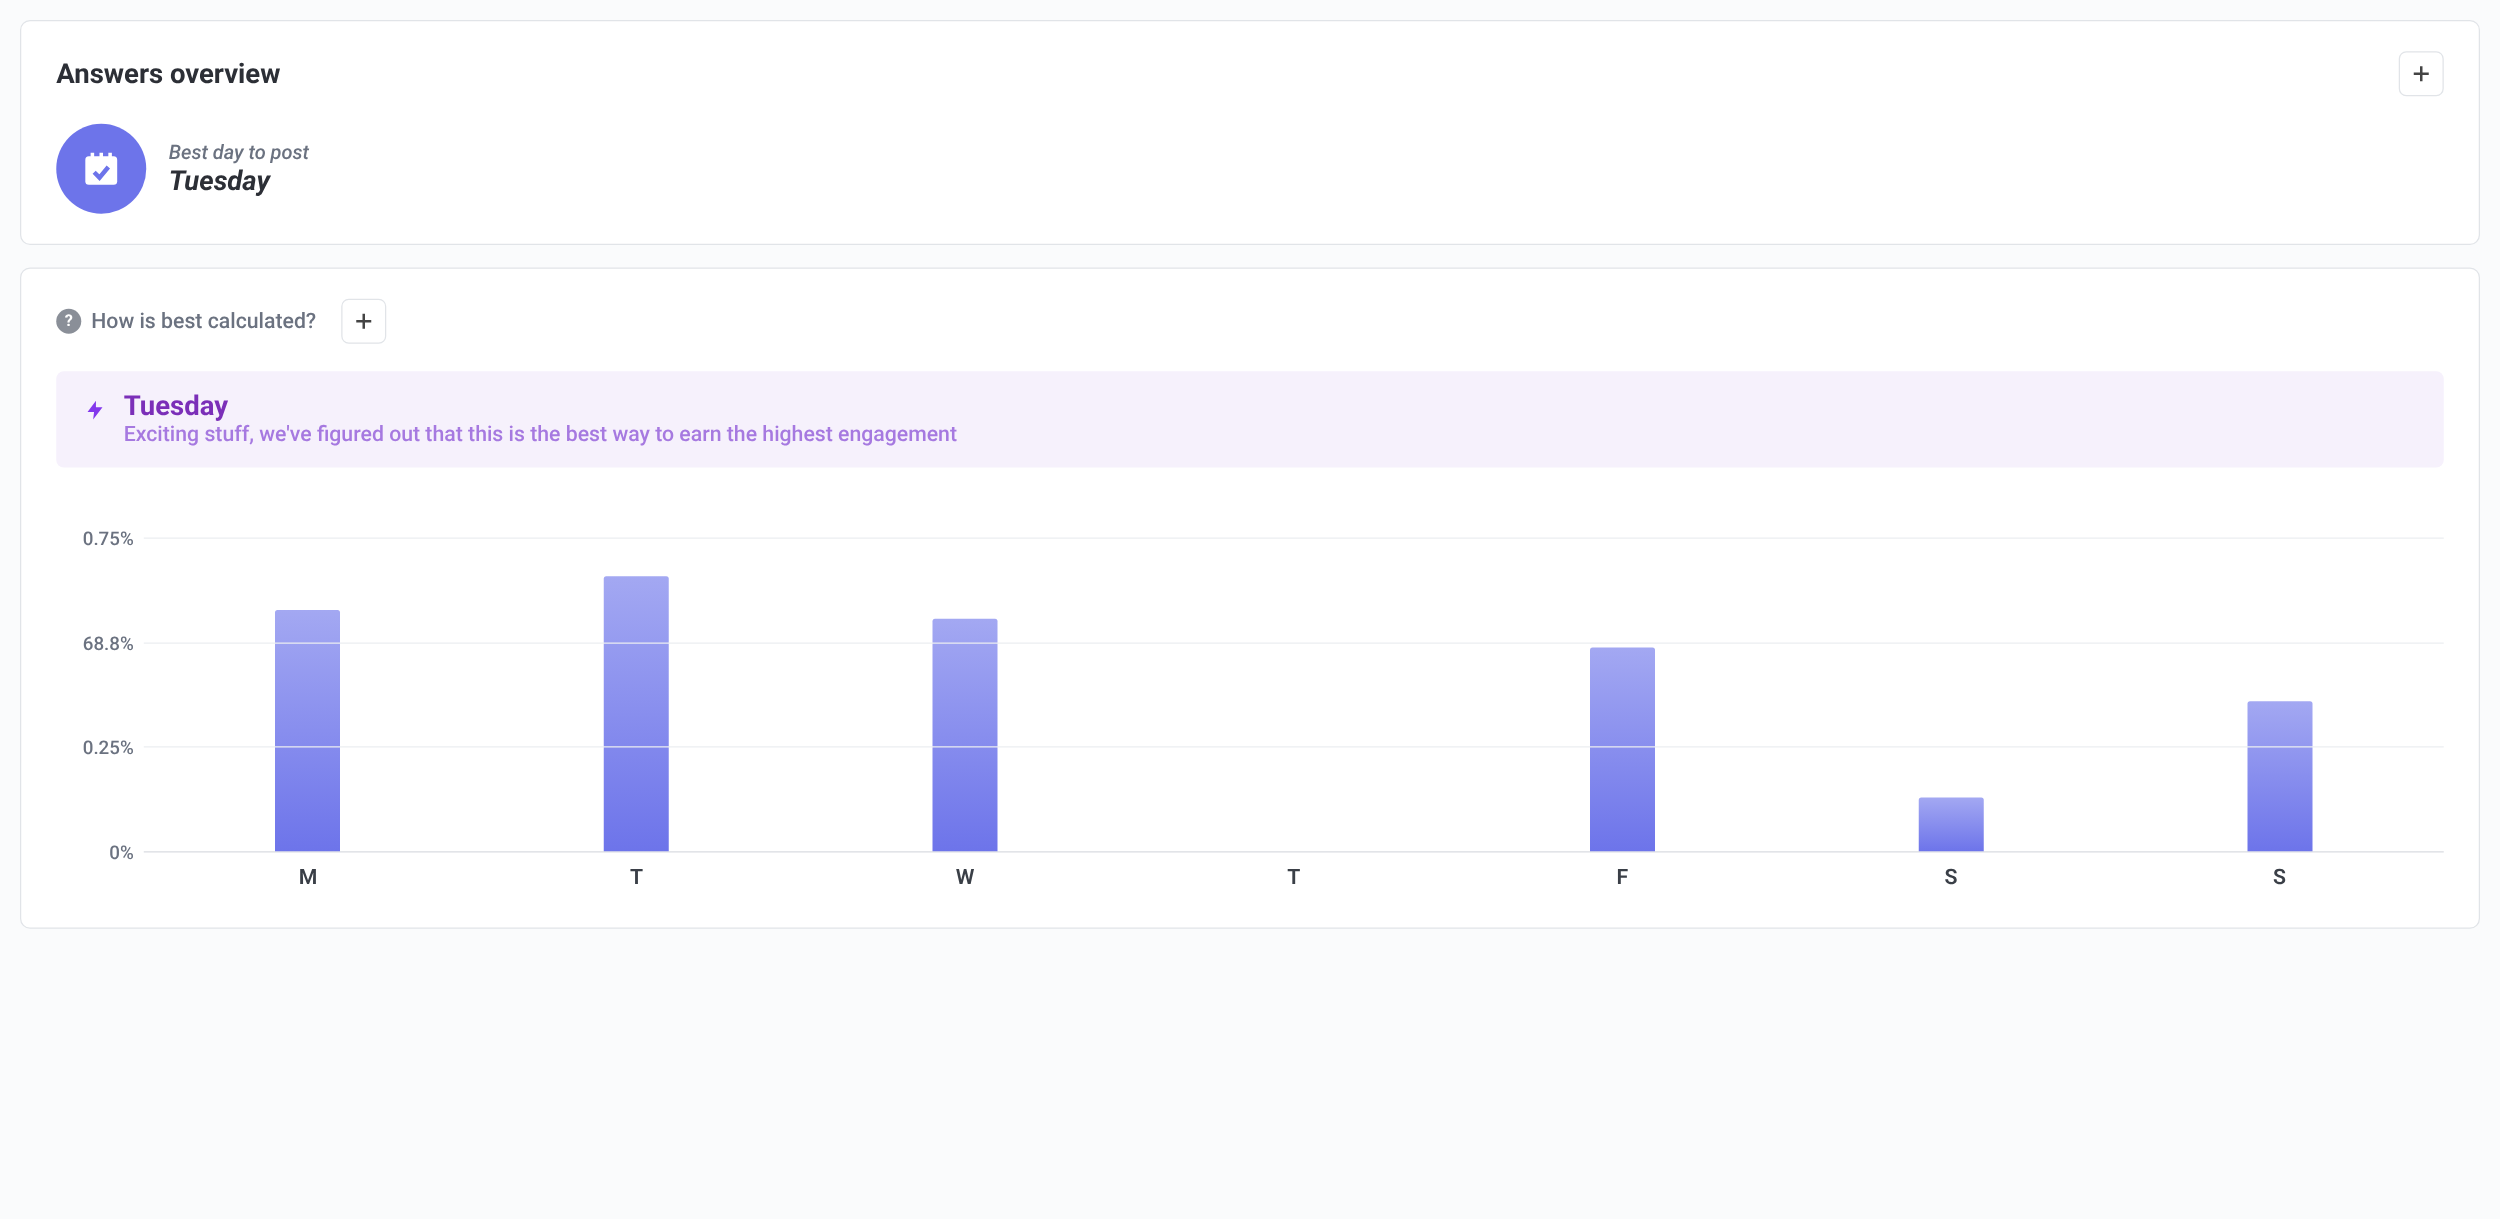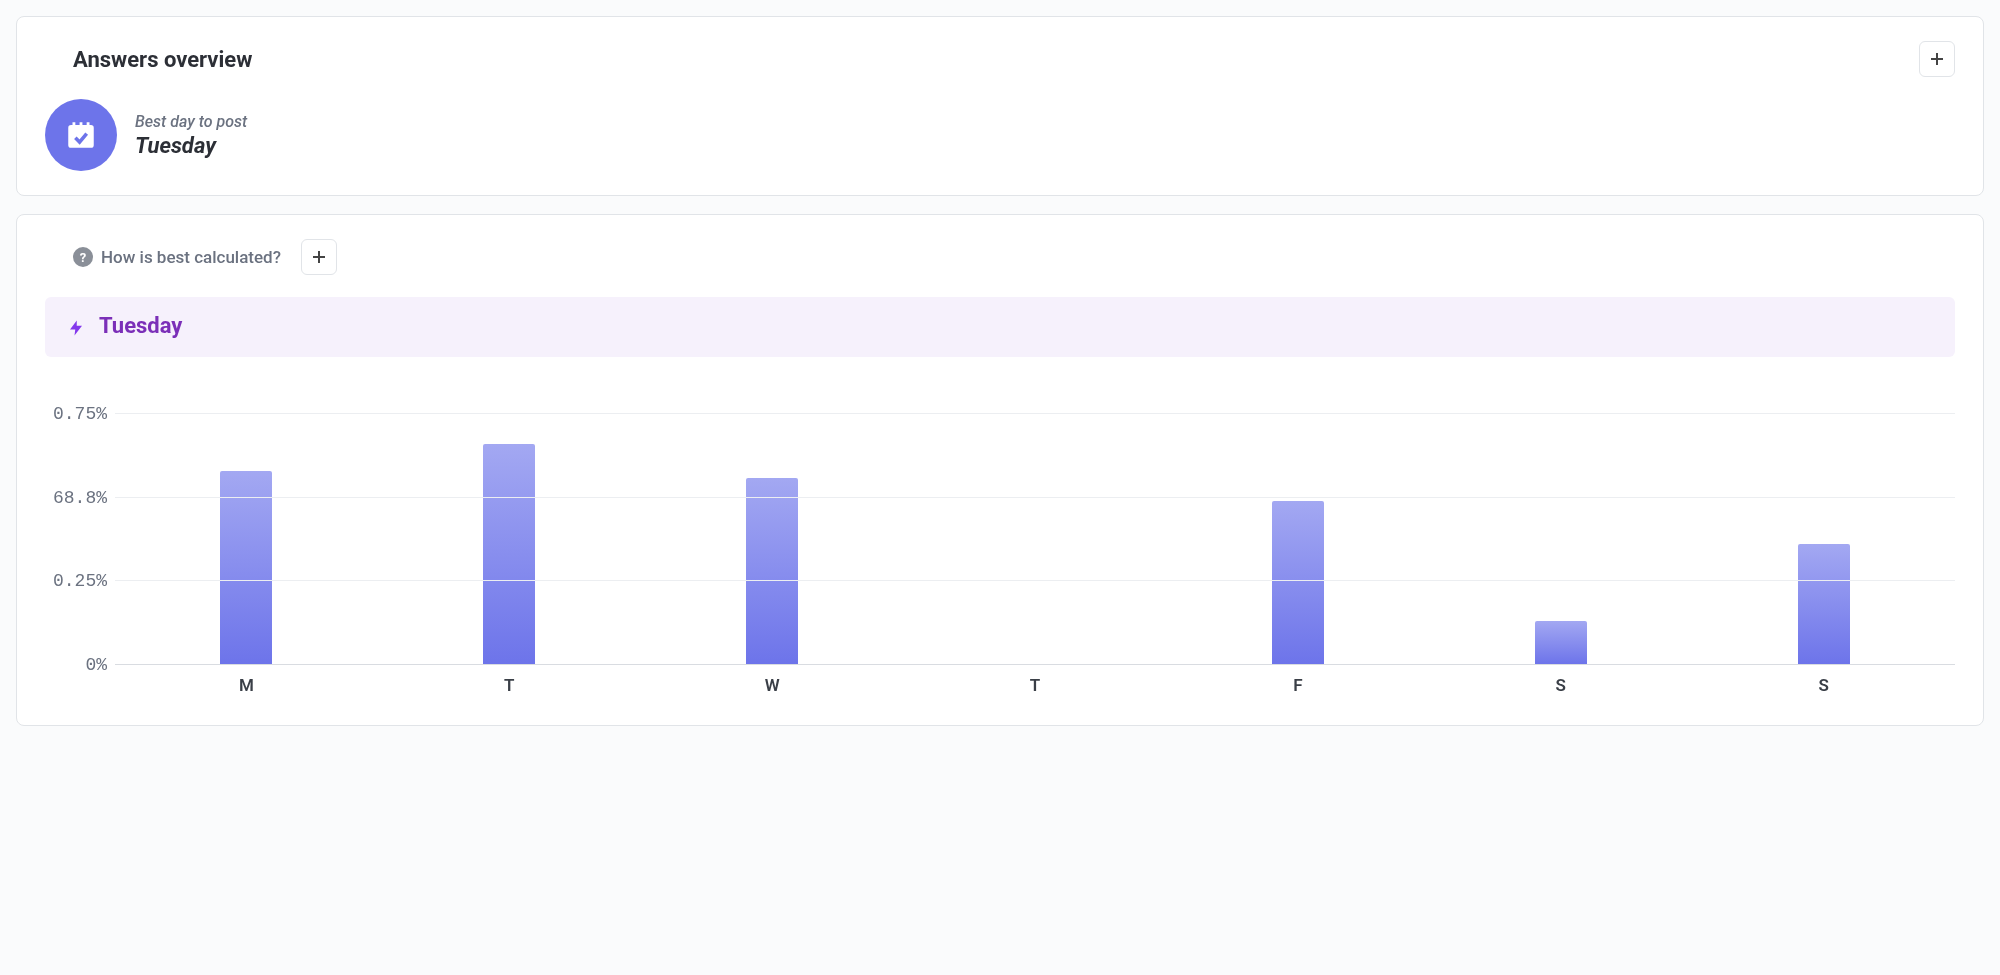--- a/index.html
+++ b/index.html
@@ -24,21 +24,20 @@
     border: 1px solid var(--border);
     border-radius: 8px;
     padding: 24px 28px;
     margin-bottom: 18px;
   }
   .card-header {
     display: flex;
     justify-content: space-between;
     align-items: center;
     margin-bottom: 22px;
-    margin-left: 28px;
   }
   .card-title {
     font-size: 22px;
     font-weight: 700;
     color: var(--text-dark);
   }
   .plus-btn {
     width: 36px;
     height: 36px;
     border: 1px solid var(--border);
@@ -140,25 +139,24 @@
     position: absolute;
     left: 0;
     top: 0;
     bottom: 36px;
     width: 70px;
   }
   .y-tick {
     position: absolute;
     right: 8px;
     transform: translateY(50%);
-    font-size: 18px;
+    font-size: 15px;
     color: var(--text-gray);
     font-weight: 500;
     text-align: right;
-    font-family: Liberation Mono, monospace;
   }
   .plot {
     position: relative;
     width: 100%;
     height: 100%;
     border-bottom: 1px solid #d9dce1;
   }
   .grid-line {
     position: absolute;
     left: 0; right: 0;
@@ -249,20 +247,21 @@
   </div>
 
   <div class="highlight">
     <span class="bolt">
       <svg width="18" height="18" viewBox="0 0 24 24" fill="currentColor">
           <path d="M13 2 L4 14 L11 14 L10 22 L20 9 L13 9 Z"></path>
         </svg>
     </span>
     <div>
       <div class="highlight-title">Tuesday</div>
+      <div class="highlight-sub">Exciting stuff, we've figured out that this is the best way to earn the highest engagement</div>
     </div>
   </div>
 
   <div class="chart-wrap">
     <div class="y-axis" id="y-axis">
         <div class="y-tick" style="bottom: 0%;">0%</div>
         <div class="y-tick" style="bottom: 29.4118%; text-align: center;">0.25%</div>
         <div class="y-tick" style="bottom: 58.8235%;">68.8%</div>
         <div class="y-tick" style="bottom: 88.2353%;">0.75%</div>
       </div>

